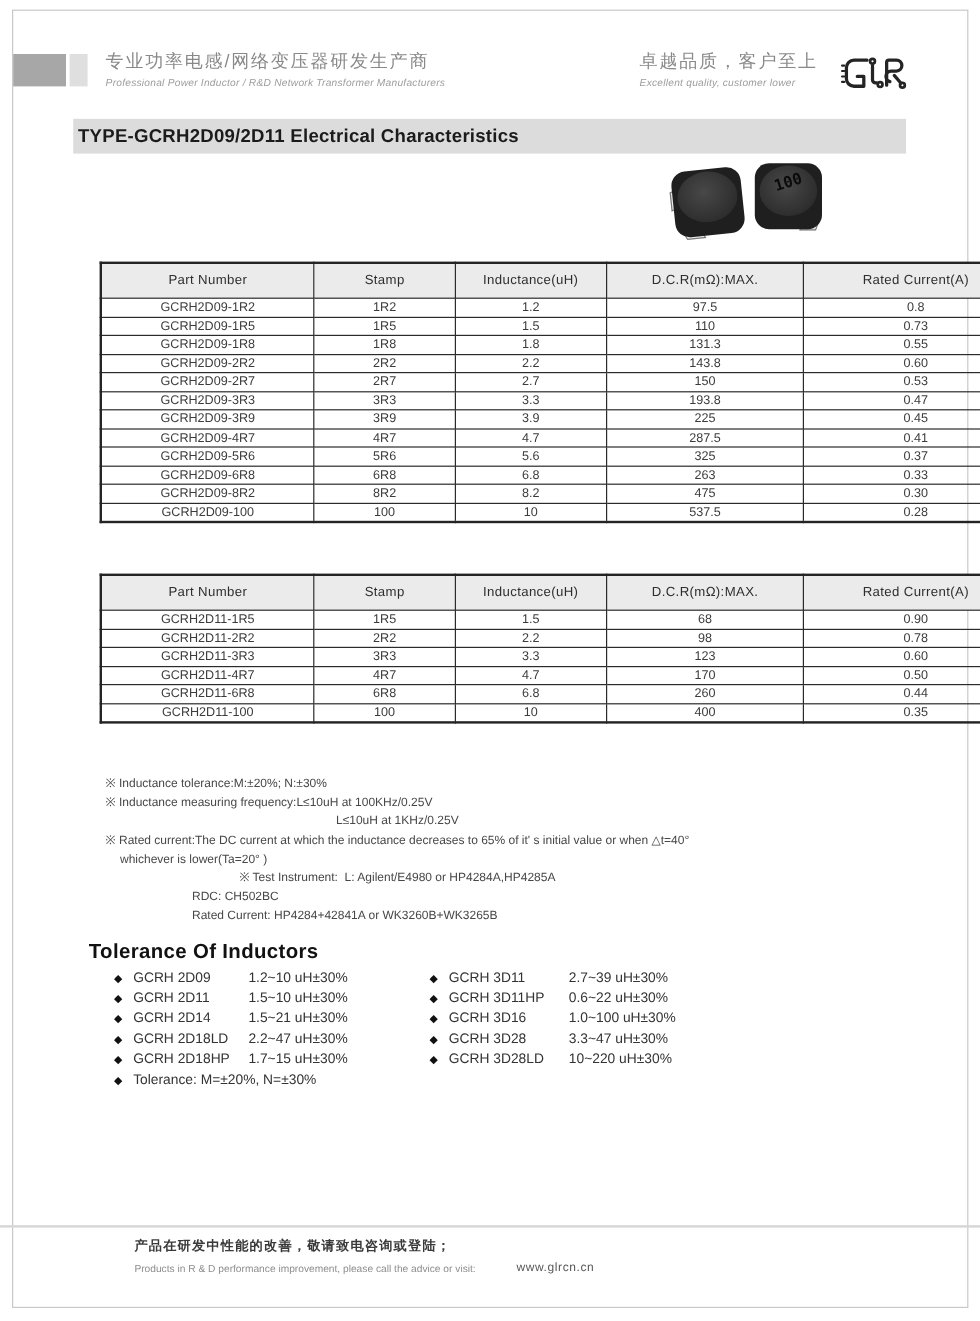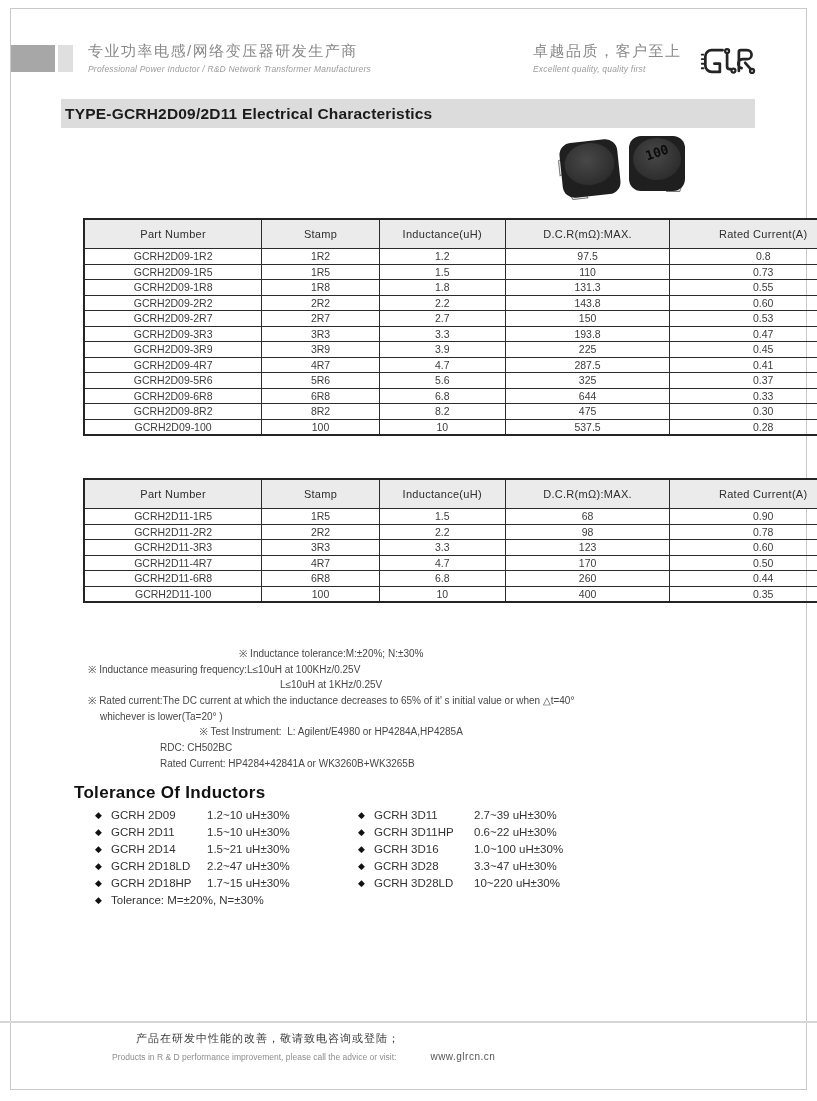--- a/index.html
+++ b/index.html
@@ -52,42 +52,42 @@
   .tol-col-right{left:358px;width:260px;}
   .tol-item{display:flex;align-items:center;height:17px;font-size:11.5px;color:#333;}
   .diamond{width:16px;font-size:9px;color:#111;}
   .tol-col-left .tol-label{width:96px;}
   .tol-col-right .tol-label{width:100px;}
   .tol-label{white-space:nowrap;}
   .tol-value{white-space:nowrap;}
   
   .footer-rule{position:absolute;left:0;top:1021px;width:817px;height:2px;background:#d6d6d6;}
   .footer{position:absolute;left:112px;top:1031px;}
-  .footer-zh{font-size:11px;font-weight:normal;color:#3a3a3a;letter-spacing:1px;margin-left:24px;}
+  .footer-zh{font-size:11px;font-weight:bold;color:#3a3a3a;letter-spacing:1px;}
   .footer-row{display:flex;align-items:center;margin-top:5px;}
   .footer-en{font-size:8.5px;color:#8d8d8d;}
   .footer-url{font-size:10px;color:#565656;margin-left:34px;letter-spacing:.5px;}
 </style>
 </head>
 <body>
 
 <div class="page">
   <div class="page-border"></div>
 
   <div class="block-dark"></div>
   <div class="block-light"></div>
 
   <div class="hdr-left">
     <div class="hdr-zh">专业功率电感/网络变压器研发生产商</div>
     <div class="hdr-en">Professional Power Inductor / R&amp;D Network Transformer Manufacturers</div>
   </div>
 
   <div class="hdr-right">
     <div class="hdr-zh">卓越品质，客户至上</div>
-    <div class="hdr-en">Excellent quality, quality first</div>
+    <div class="hdr-en">Excellent quality, customer lower</div>
   </div>
 
   <div class="logo">
     <svg viewBox="0 0 64 40" width="58" height="38">
       <g fill="none" stroke="#242424" stroke-width="3" stroke-linecap="round" stroke-linejoin="round">
         <path d="M26,8 H14 a7,7 0 0 0 -7,7 v10 a7,7 0 0 0 7,7 h9 v-9 h-6"></path>
         <path d="M5,13 h-2 M5,18 h-2 M5,23 h-2 M5,28 h-2" stroke-width="2"></path>
         <circle cx="31" cy="9" r="2.2" stroke-width="2.5"></circle>
         <path d="M31,13 v13 a3,3 0 0 0 3,3 h1"></path>
         <circle cx="38" cy="30.5" r="2.2" stroke-width="2.5"></circle>
@@ -194,21 +194,21 @@
             <td>GCRH2D09-5R6</td>
             <td>5R6</td>
             <td>5.6</td>
             <td>325</td>
             <td>0.37</td>
           </tr>
           <tr>
             <td>GCRH2D09-6R8</td>
             <td>6R8</td>
             <td>6.8</td>
-            <td>644</td>
+            <td>263</td>
             <td>0.33</td>
           </tr>
           <tr>
             <td>GCRH2D09-8R2</td>
             <td>8R2</td>
             <td>8.2</td>
             <td>475</td>
             <td>0.30</td>
           </tr>
           <tr>
@@ -281,21 +281,21 @@
             <td>100</td>
             <td>10</td>
             <td>400</td>
             <td>0.35</td>
           </tr>
         </tbody>
     </table>
   </div>
 
   <div class="notes">
-      <div class="note-line" style="padding-left: 0px; text-align: center;">※ Inductance tolerance:M:±20%; N:±30%</div>
+      <div class="note-line" style="padding-left: 0px;">※ Inductance tolerance:M:±20%; N:±30%</div>
       <div class="note-line" style="padding-left: 0px;">※ Inductance measuring frequency:L≤10uH at 100KHz/0.25V</div>
       <div class="note-line" style="padding-left: 192px;">L≤10uH at 1KHz/0.25V</div>
       <div class="note-line" style="padding-left: 0px;">※ Rated current:The DC current at which the inductance decreases to 65% of it' s initial value or when △t=40°</div>
       <div class="note-line" style="padding-left: 12px;">whichever is lower(Ta=20° )</div>
       <div class="note-line" style="padding-left: 0px; text-align: center;">※ Test Instrument:  L: Agilent/E4980 or HP4284A,HP4285A</div>
       <div class="note-line" style="padding-left: 72px;">RDC: CH502BC</div>
       <div class="note-line" style="padding-left: 72px;">Rated Current: HP4284+42841A or WK3260B+WK3265B</div>
     </div>
 
   <div class="tol-heading">Tolerance Of Inductors</div>

